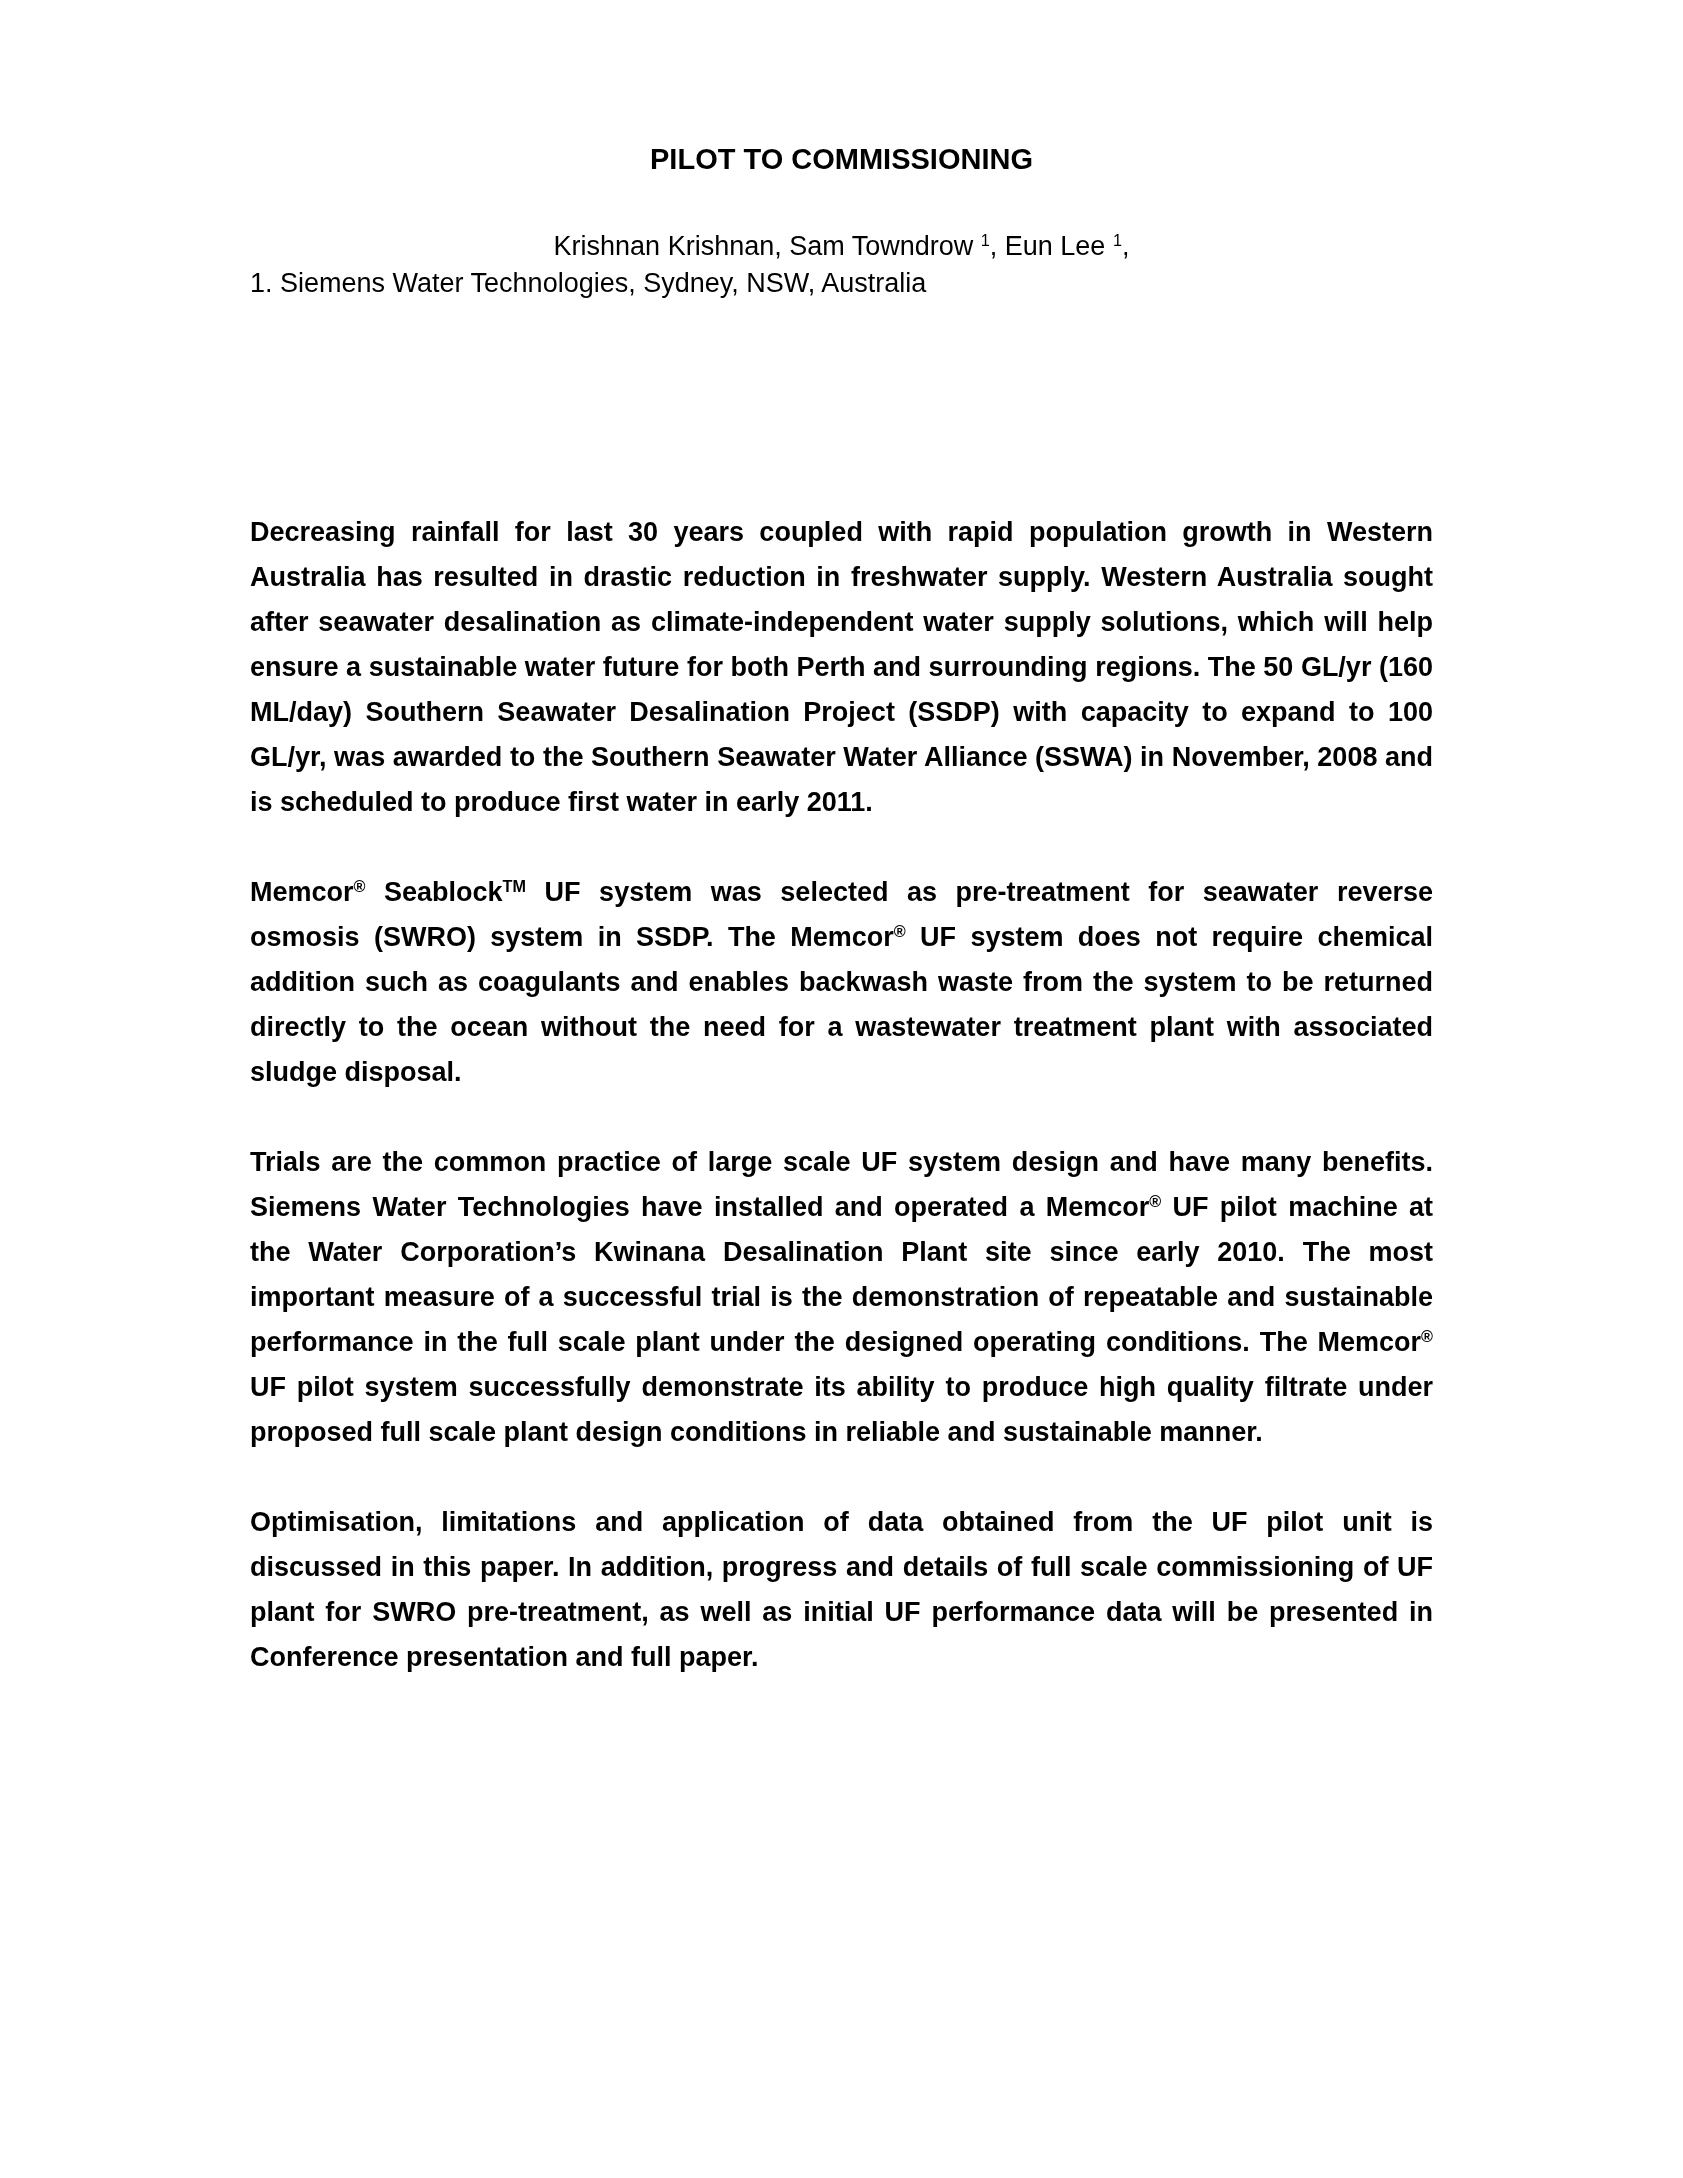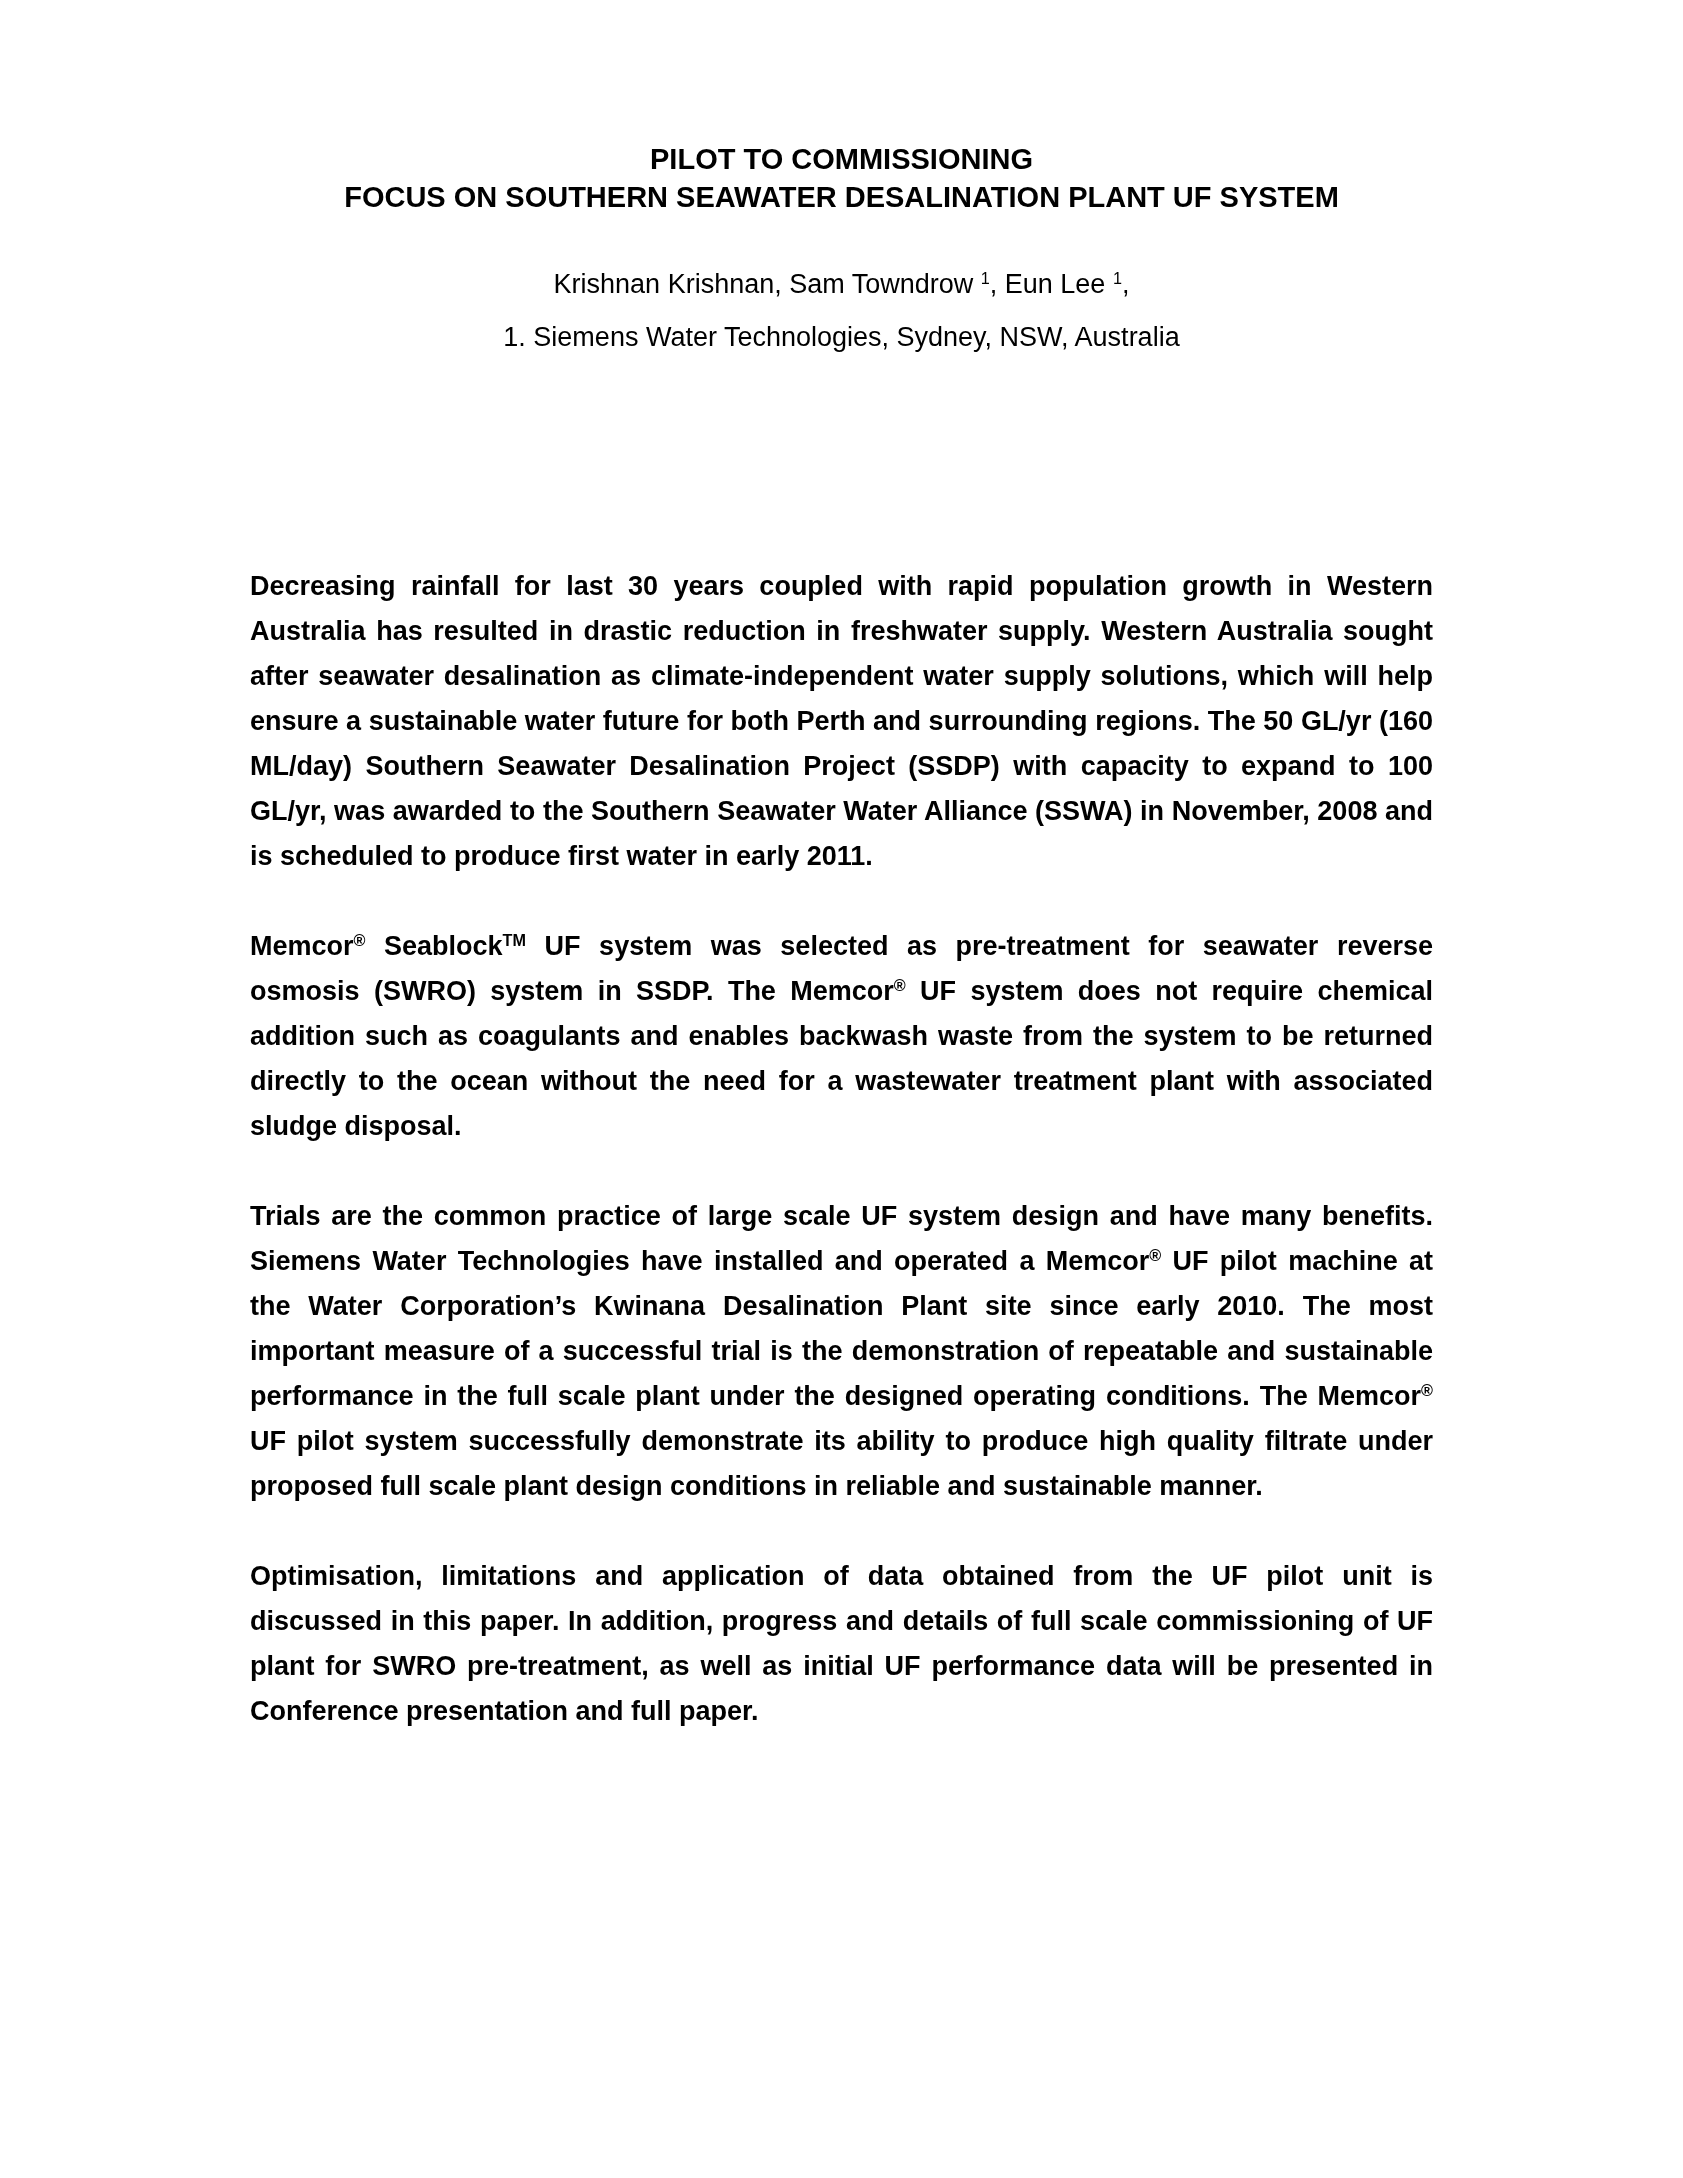--- a/index.html
+++ b/index.html
@@ -29,22 +29,22 @@
     display: block;
   }
   .byline {
     margin: 50px 0 0 0;
     text-align: center;
     font-size: 27px;
     line-height: 37px;
     font-weight: 400;
   }
   .affiliation {
-    margin: 16px;
-    text-align: center;
+    margin: 0;
+    text-align: left;
     font-size: 27px;
     line-height: 37px;
     font-weight: 400;
   }
   .abstract-body {
     margin-top: 208px;
   }
   .para {
     margin: 0 0 45px 0;
     font-size: 27px;
@@ -60,21 +60,20 @@
     top: -0.55em;
   }
 </style>
 </head>
 <body>
 
 <div class="page">
 
   <h1 class="title">
     <span class="title-line">PILOT TO COMMISSIONING</span>
-    <span class="title-line">FOCUS ON SOUTHERN SEAWATER DESALINATION PLANT UF SYSTEM</span>
   </h1>
 
   <p class="byline"><span>Krishnan Krishnan, Sam Towndrow </span><sup>1</sup><span>, Eun Lee </span><sup>1</sup><span>,</span></p>
 
   <p class="affiliation">1. Siemens Water Technologies, Sydney, NSW, Australia</p>
 
   <div class="abstract-body">
     <p class="para"><span>Decreasing rainfall for last 30 years coupled with rapid population growth in Western Australia has resulted in drastic reduction in freshwater supply. Western Australia sought after seawater desalination as climate-independent water supply solutions, which will help ensure a sustainable water future for both Perth and surrounding regions. The 50 GL/yr (160 ML/day) Southern Seawater Desalination Project (SSDP) with capacity to expand to 100 GL/yr, was awarded to the Southern Seawater Water Alliance (SSWA) in November, 2008 and is scheduled to produce first water in early 2011.</span></p>
     <p class="para"><span>Memcor</span><sup>®</sup><span> Seablock</span><sup>TM</sup><span> UF system was selected as pre-treatment for seawater reverse osmosis (SWRO) system in SSDP. The Memcor</span><sup>®</sup><span> UF system does not require chemical addition such as coagulants and enables backwash waste from the system to be returned directly to the ocean without the need for a wastewater treatment plant with associated sludge disposal.</span></p>
     <p class="para"><span>Trials are the common practice of large scale UF system design and have many benefits. Siemens Water Technologies have installed and operated a Memcor</span><sup>®</sup><span> UF pilot machine at the Water Corporation’s Kwinana Desalination Plant site since early 2010. The most important measure of a successful trial is the demonstration of repeatable and sustainable performance in the full scale plant under the designed operating conditions. The Memcor</span><sup>®</sup><span> UF pilot system successfully demonstrate its ability to produce high quality filtrate under proposed full scale plant design conditions in reliable and sustainable manner.</span></p>

